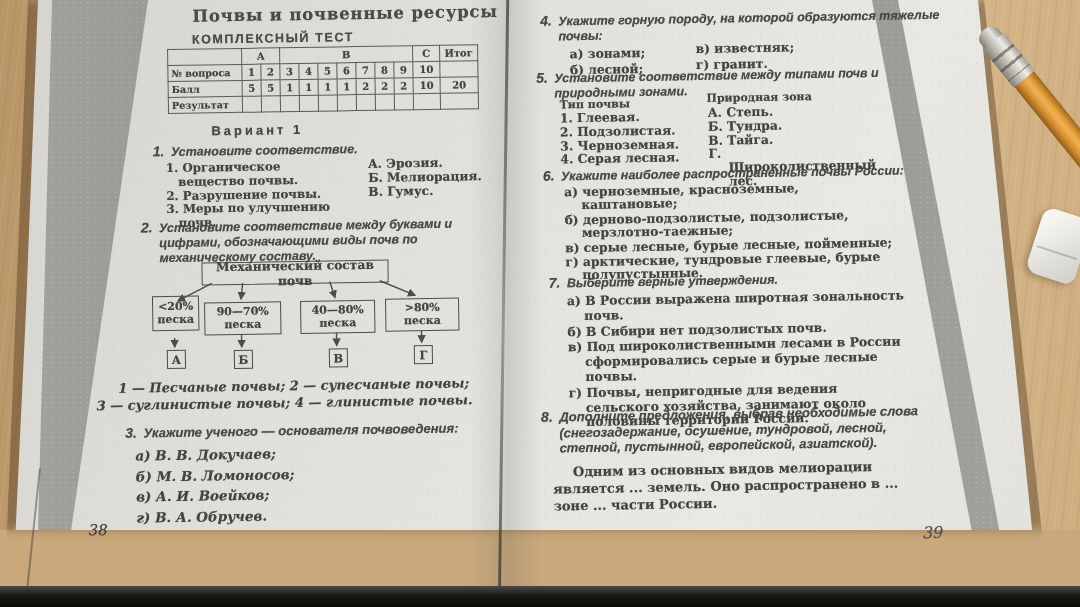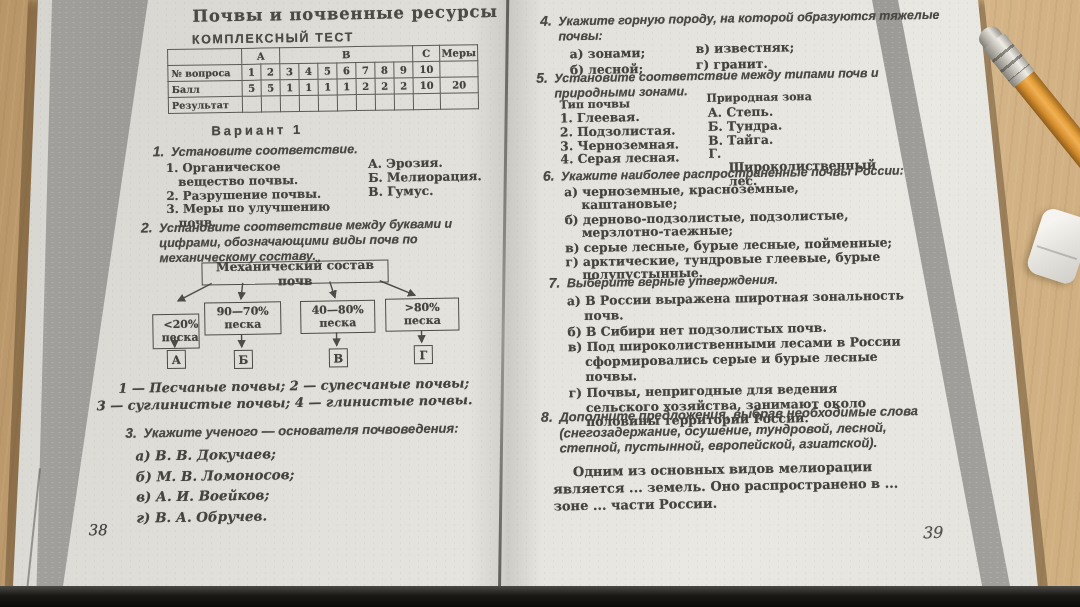--- a/index.html
+++ b/index.html
@@ -1,17 +1,17 @@
 <!DOCTYPE html>
 <html><head>
 <meta charset="utf-8">
 <style>
   html,body{margin:0;padding:0;}
   body{width:1080px;height:607px;overflow:hidden;background:#c9a87c;}
-  .scene{position:relative;width:1080px;height:607px;font-family:"DejaVu Serif",serif;color:#46443f;}
+  .scene{position:relative;width:1080px;height:530px;font-family:"DejaVu Serif",serif;color:#46443f;}
 
   
   .wood{position:absolute;inset:0;background:linear-gradient(100deg,#b99668 0%,#c9a87c 40%,#d6b78a 78%,#cfae80 100%);}
   .wood::after{content:"";position:absolute;inset:0;
     background:repeating-linear-gradient(96deg,rgba(115,80,40,.07) 0 2px,transparent 2px 8px,rgba(255,242,214,.06) 8px 10px,transparent 10px 15px);}
 
   
   .paper-shadow{position:absolute;inset:0;background:rgba(70,50,25,.40);
     clip-path:polygon(28px 0,984px 0,1050px 607px,4px 607px);filter:blur(5px);}
   .paper{position:absolute;inset:0;background:linear-gradient(115deg,#d6d4cf 0%,#e2e0db 38%,#eae8e3 72%,#e3e1dc 100%);
@@ -79,21 +79,21 @@
   .q1-left div{padding-left:12px;text-indent:-12px;}
   .q1-right{position:absolute;left:370px;top:159px;font-size:12.2px;line-height:13.8px;}
 
   .q2-stem{position:absolute;left:142px;top:218px;width:334px;}
 
   .diagram{position:absolute;left:140px;top:258px;width:340px;height:120px;}
   .dg-arrows{position:absolute;inset:0;}
   .dg-box{position:absolute;border:1.3px solid #4e4c48;display:flex;align-items:center;justify-content:center;
     text-align:center;font-weight:bold;flex-direction:column;color:#45433e;}
   .dg-root{left:62px;top:3px;width:185px;height:21px;font-size:12.3px;}
-  .dg-n0{left:12px;top:54px;width:45px;height:33px;align-items:flex-end;}
+  .dg-n0{left:12px;top:36px;width:45px;height:33px;}
   .dg-n1{left:64px;top:43px;width:75px;height:31px;}
   .dg-n2{left:160px;top:43px;width:73px;height:31px;}
   .dg-n3{left:245px;top:42px;width:72px;height:31px;}
   .dg-n0 div,.dg-n1 div,.dg-n2 div,.dg-n3 div{font-size:11px;line-height:12.5px;}
   .dg-letter{width:17px;height:17px;font-size:11.5px;}
   .dg-l0{left:26px;top:90px;} .dg-l1{left:93px;top:91px;} .dg-l2{left:188px;top:91px;} .dg-l3{left:273px;top:89px;}
 
   .legend{position:absolute;left:95px;top:377px;width:382px;font-size:13px;font-style:italic;text-indent:22px;line-height:17px;}
   .q3-stem{position:absolute;left:123px;top:423px;font-size:13px;}
   .q3-opts{position:absolute;left:133px;top:443px;font-size:13.5px;font-style:italic;line-height:20.5px;}
@@ -139,21 +139,21 @@
     <div class="doc-title serif-b">Почвы и почвенные ресурсы</div>
     <div class="doc-subtitle">КОМПЛЕКСНЫЙ ТЕСТ</div>
 
     <table class="score-table">
       <tbody>
       <tr>
         <td class="c-lbl"></td>
         <td colspan="2">А</td>
         <td colspan="7">В</td>
         <td class="c-10">С</td>
-        <td class="c-itog">Меры</td>
+        <td class="c-itog">Итог</td>
       </tr>
       <tr>
         <td class="c-lbl">№ вопроса</td>
         <td class="c-n">1</td>
         <td class="c-n">2</td>
         <td class="c-n">3</td>
         <td class="c-n">4</td>
         <td class="c-n">5</td>
         <td class="c-n">6</td>
         <td class="c-n">7</td>

